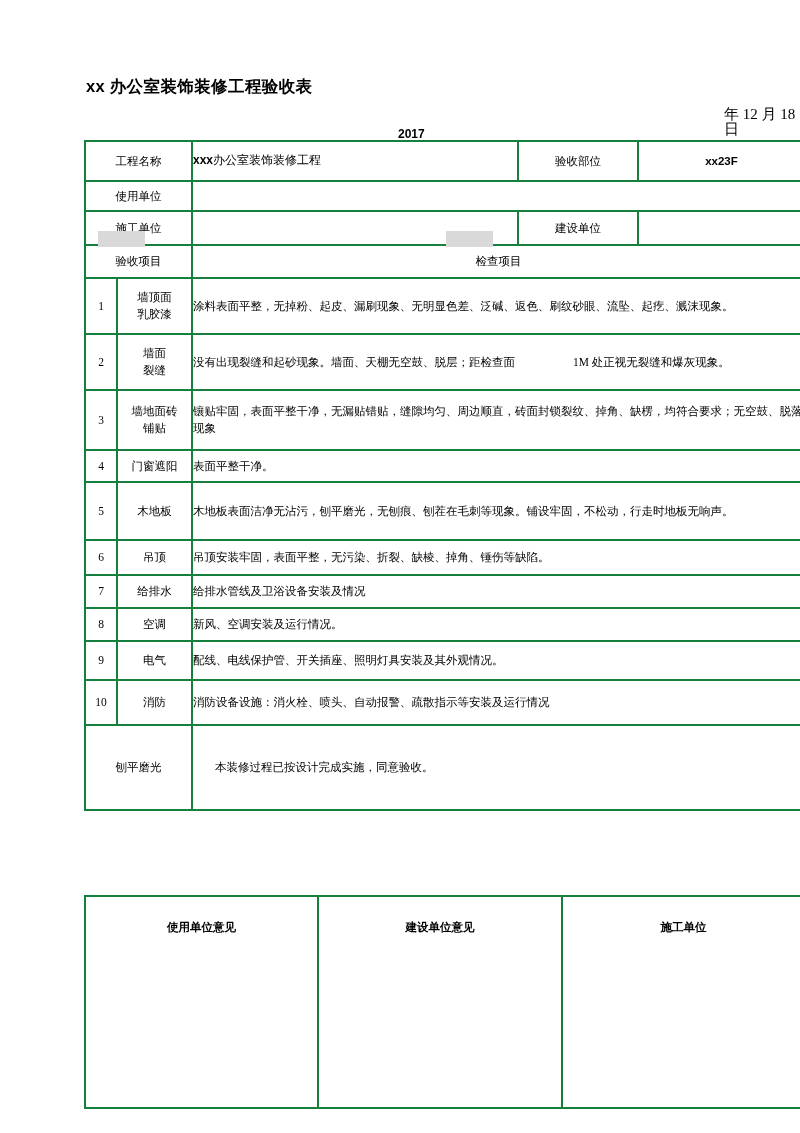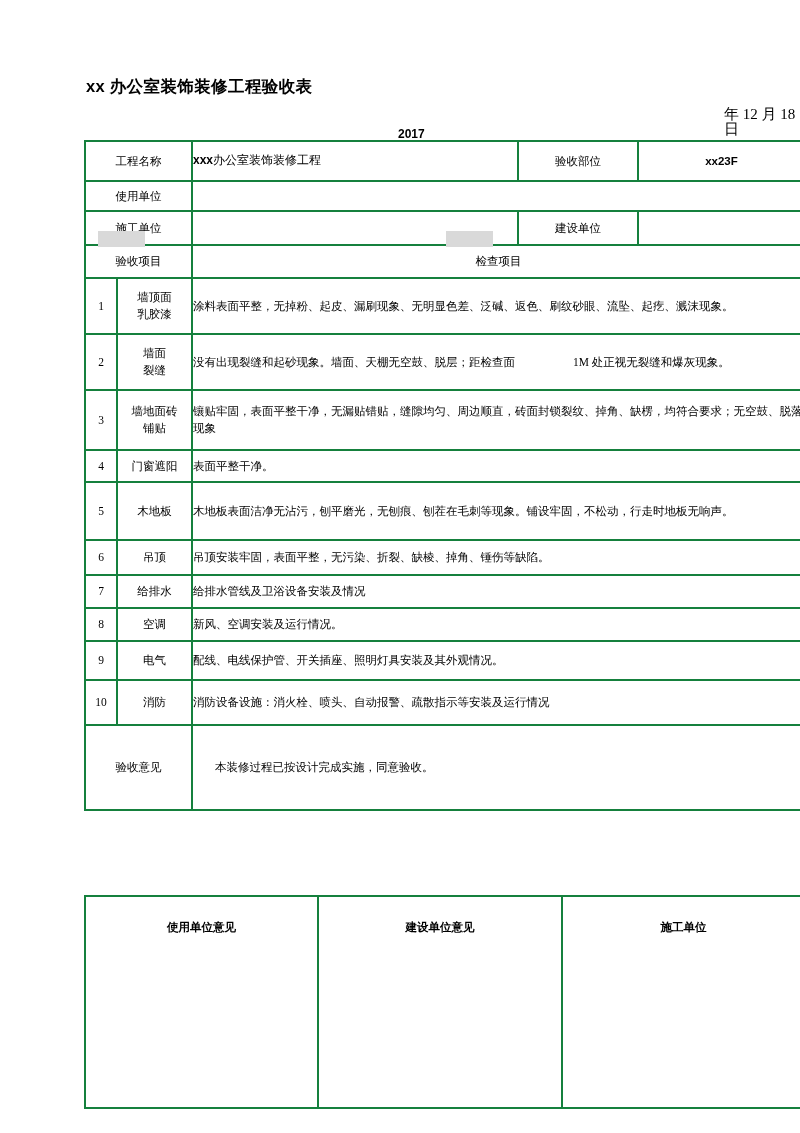--- a/index.html
+++ b/index.html
@@ -273,21 +273,21 @@
       </tr>
 
       <tr>
         <td class="cell-center fs-16" style="height:43px;">10</td>
         <td class="cell-center fs-16">消防</td>
         <td colspan="3" class="desc fs-16">消防设备设施：消火栓、喷头、自动报警、疏散指示等安装及运行情况</td>
       </tr>
 
 
       <tr>
-        <td colspan="2" class="cell-center fs-13" style="height:83px;">验收意见</td>
+        <td colspan="2" class="cell-center fs-13" style="height:83px;">刨平磨光</td>
         <td colspan="3" class="desc fs-13" style="padding-left:22px;">本装修过程已按设计完成实施，同意验收。</td>
       </tr>
 
 
     </tbody>
   </table>
 
   <table class="grid" id="sign-table">
     <colgroup>
       <col class="c-s1">

